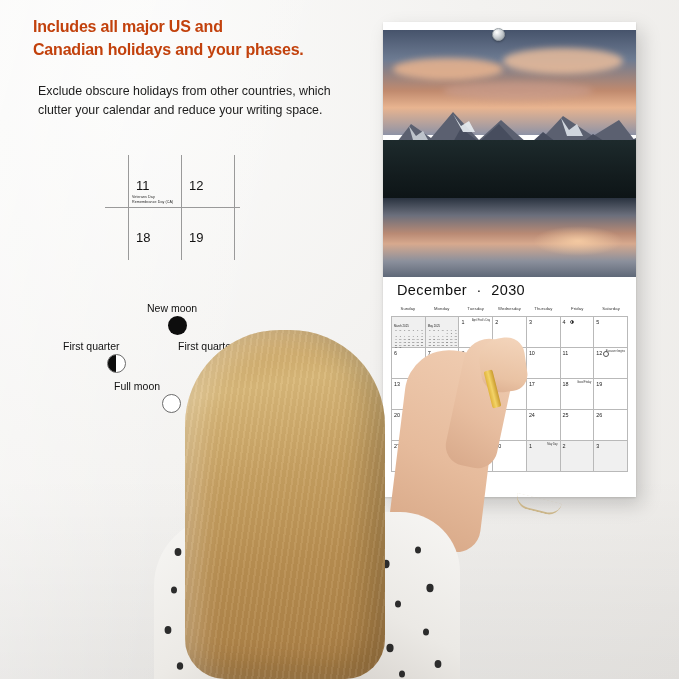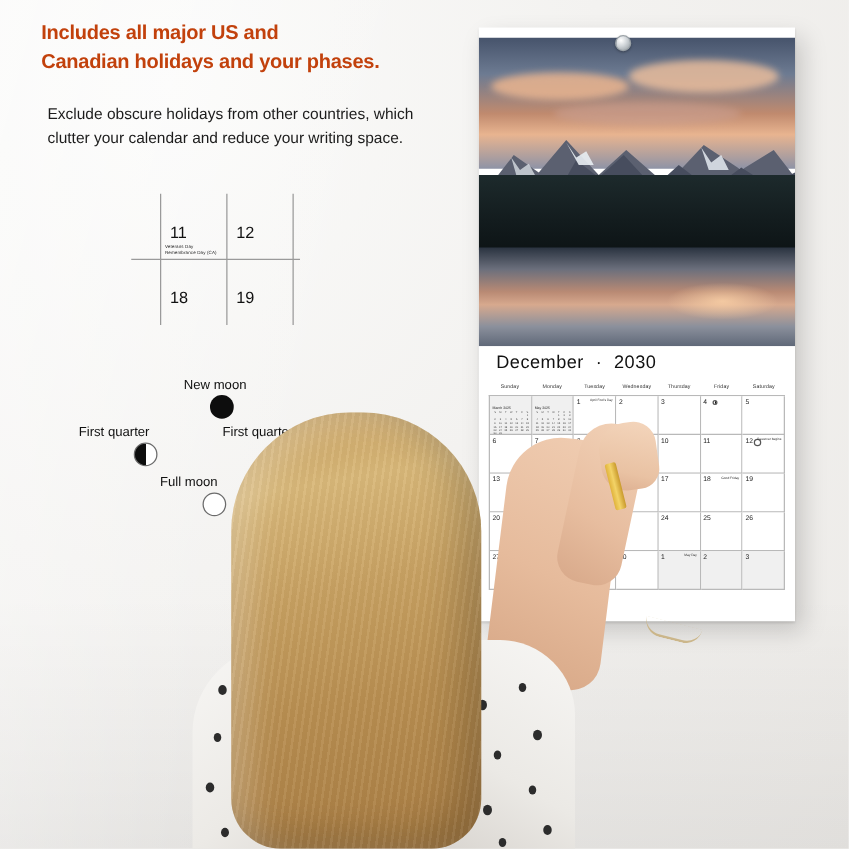--- a/index.html
+++ b/index.html
@@ -174,21 +174,21 @@
 <div id="moons">
   <div class="mlabel" style="left:89px;top:6px;margin-left:18px;">New moon</div>
   <div class="moon moon-new" style="left:128px;top:20px;"></div>
 
   <div class="mlabel" style="left:23px;top:44px;">First quarter</div>
   <div class="moon moon-last" style="left:67px;top:58px;"></div>
 
   <div class="mlabel" style="left:138px;top:44px;">First quarter</div>
   <div class="moon moon-first" style="left:185px;top:58px;"></div>
 
-  <div class="mlabel" style="left:88px;top:84px;">Full moon</div>
+  <div class="mlabel" style="left:74px;top:84px;">Full moon</div>
   <div class="moon moon-full" style="left:122px;top:98px;"></div>
 </div>
 
 <div id="calendar">
 
   <div id="photo">
     <div id="sky"></div>
     <div class="cloud" style="left:10px;top:28px;width:110px;height:22px;background:#e9b48f;opacity:.85;"></div>
     <div class="cloud" style="left:120px;top:18px;width:120px;height:26px;background:#f0c09c;opacity:.8;"></div>
     <div class="cloud" style="left:60px;top:52px;width:150px;height:18px;background:#caa092;opacity:.6;"></div>

